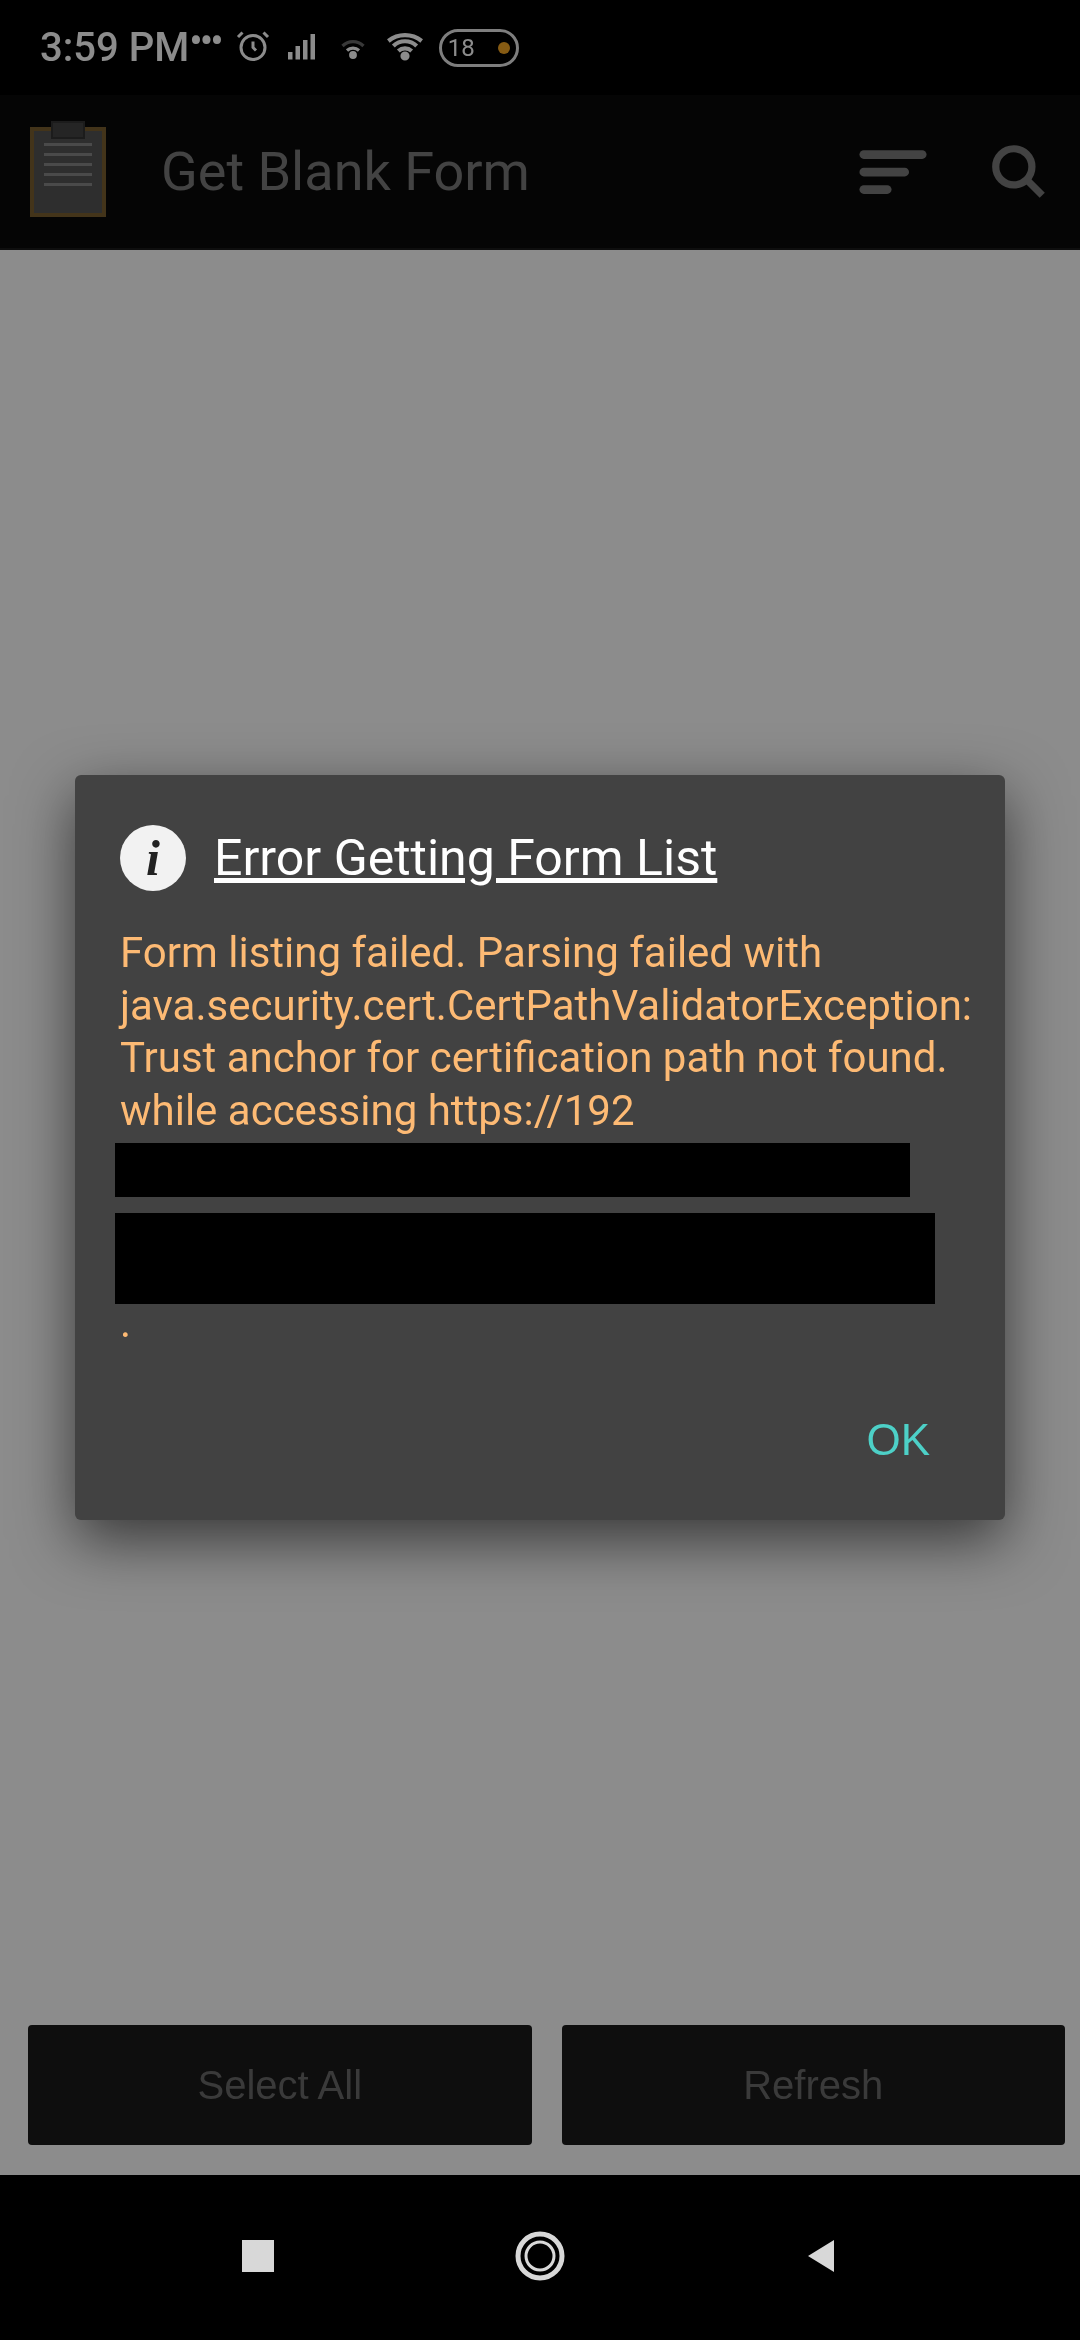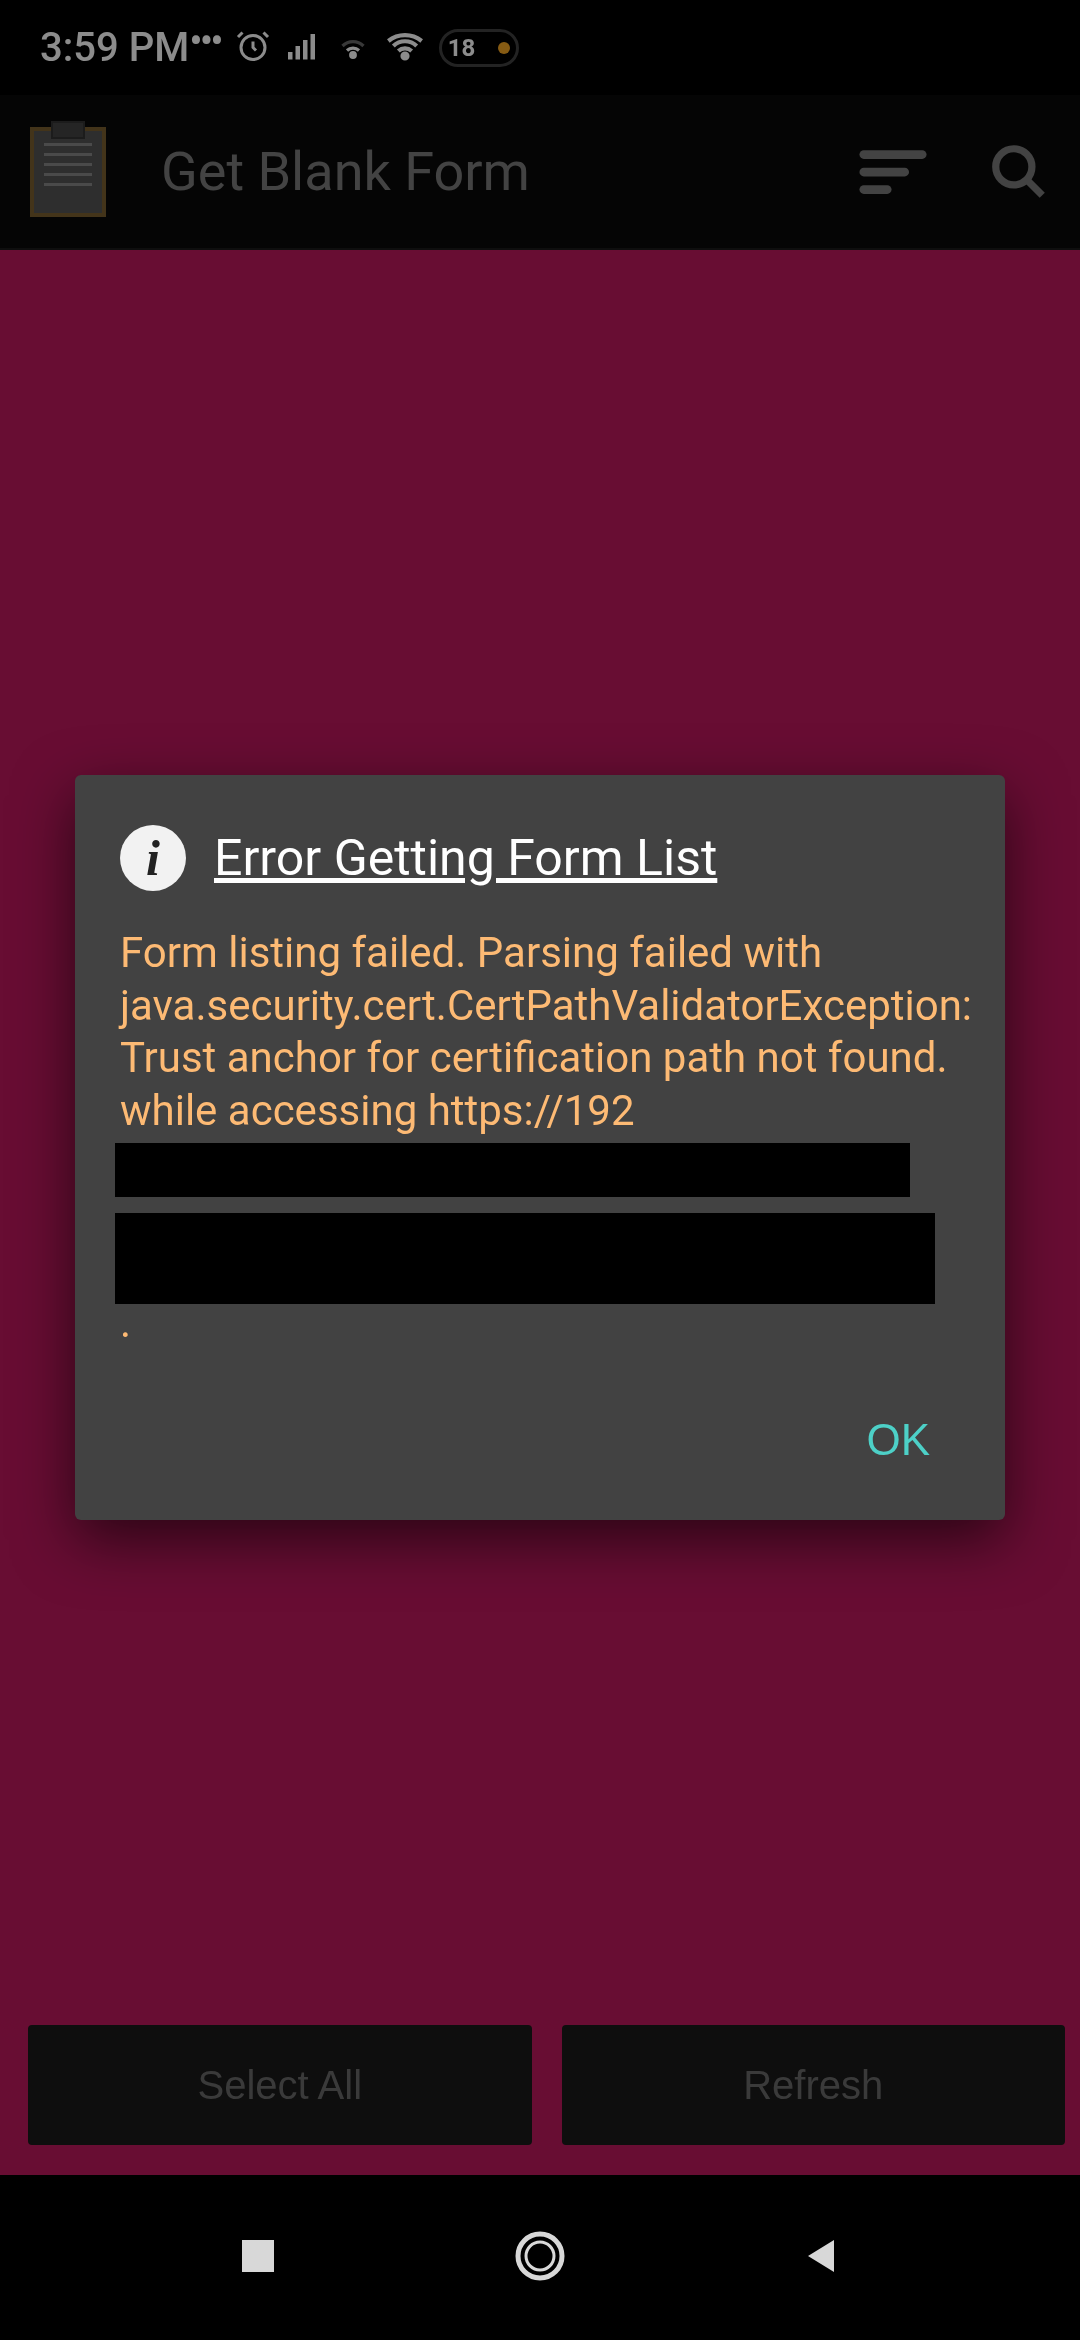--- a/index.html
+++ b/index.html
@@ -34,43 +34,43 @@
     }
     .dots {
       font-size: 40px;
       letter-spacing: -3px;
       line-height: 0.5;
       transform: translateY(-6px);
     }
     .battery-pill {
       width: 80px;
       height: 38px;
-      border: 3px solid #404040;
+      border: 3px solid #e5e5e5;
       border-radius: 19px;
       display: flex;
       align-items: center;
       padding: 0 6px;
       font-size: 24px;
-      font-weight: 700;
+      font-weight: 400;
       position: relative;
     }
     .battery-dot {
       width: 12px;
       height: 12px;
       background: #f5a623;
       border-radius: 50%;
       margin-left: auto;
     }
     .app-content {
       position: absolute;
       top: 95px;
       left: 0;
       right: 0;
       bottom: 165px;
-      background: #be185d;
+      background: #ffffff;
     }
     .app-bar {
       height: 155px;
       display: flex;
       align-items: center;
       padding: 0 30px;
       background: #0a0a0a;
       border-bottom: 2px solid #1a1a1a;
     }
     .app-icon-clipboard {

